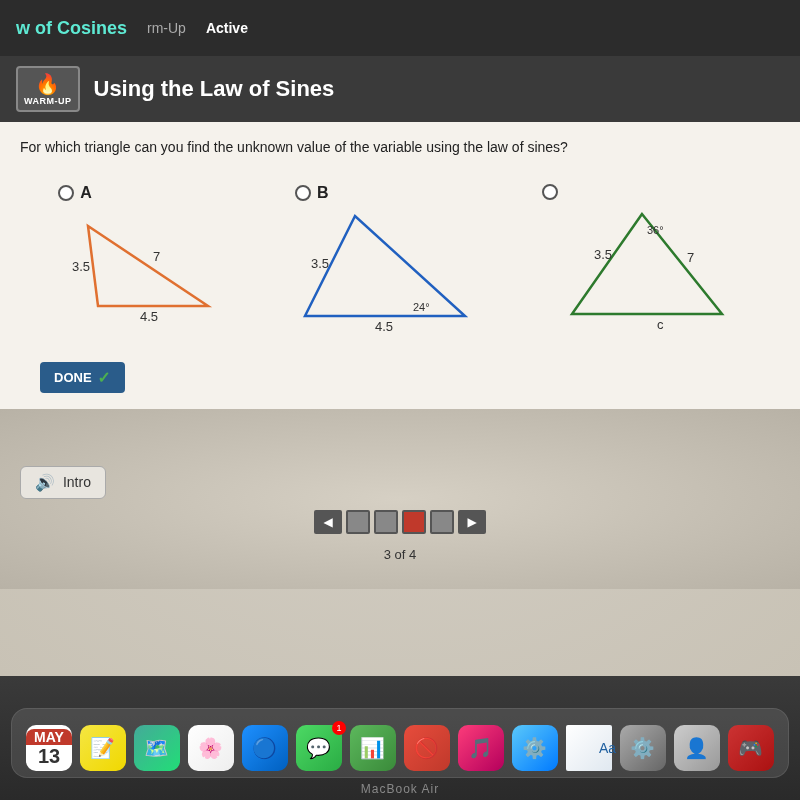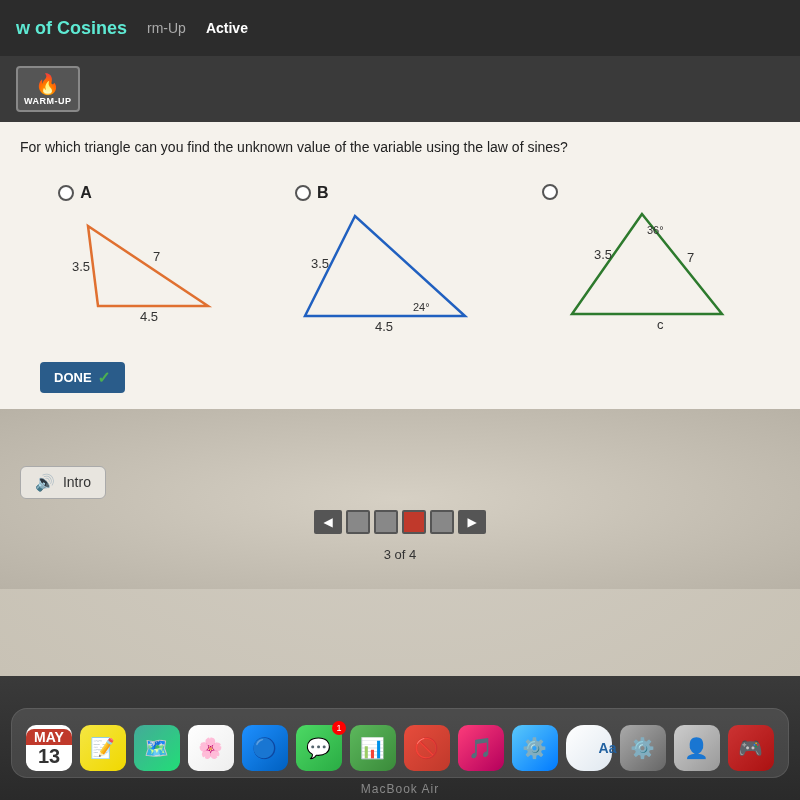--- a/index.html
+++ b/index.html
@@ -291,20 +291,21 @@
   </div>
 </div>
 
 <div class="main-content">
 
   <div class="warmup-header">
     <div class="warmup-badge">
       <span class="warmup-badge-icon">🔥</span>
       <span class="warmup-badge-text">WARM-UP</span>
     </div>
+    <span class="warmup-title">Using the Law of Sines</span>
   </div>
 
   <div class="question-area">
     <p class="question-text">For which triangle can you find the unknown value of the variable using the law of sines?</p>
 
     <div class="triangles-container">
 
       <div class="triangle-option">
         <div class="option-label-row">
           <span class="radio-circle"></span>
@@ -406,21 +407,21 @@
     </div>
 
     <div class="dock-item" style="background:linear-gradient(135deg,#5cb85c,#3a8a3a); border-radius:10px; font-size:20px;">📊</div>
 
     <div class="dock-item" style="background:linear-gradient(135deg,#e74c3c,#c0392b); border-radius:10px; font-size:20px;">🚫</div>
 
     <div class="dock-item" style="background:linear-gradient(135deg,#fc3c7a,#b4005c); border-radius:10px; font-size:20px;">🎵</div>
 
     <div class="dock-item" style="background:linear-gradient(135deg,#5ac8fa,#007aff); border-radius:10px; font-size:20px;">⚙️</div>
 
-    <div class="dock-item" style="background:linear-gradient(135deg,#fff,#e0e8f0); border-radius:18px; font-size:14px;font-weight:700;color:#2060a0;padding-left:37px;">Aa</div>
+    <div class="dock-item" style="background:linear-gradient(135deg,#fff,#e0e8f0); border-radius:2px; font-size:14px;font-weight:400;color:#2060a0;padding-left:37px;">Aa</div>
 
     <div class="dock-item" style="background:linear-gradient(135deg,#aaa,#666); border-radius:10px; font-size:20px;">⚙️</div>
 
     <div class="dock-item" style="background:linear-gradient(135deg,#ccc,#999); border-radius:10px; font-size:20px;">👤</div>
 
     <div class="dock-item" style="background:linear-gradient(135deg,#cc3333,#aa1111); border-radius:10px; font-size:20px;">🎮</div>
 
   </div>
   <span class="macbook-label">MacBook Air</span>
 </div>

